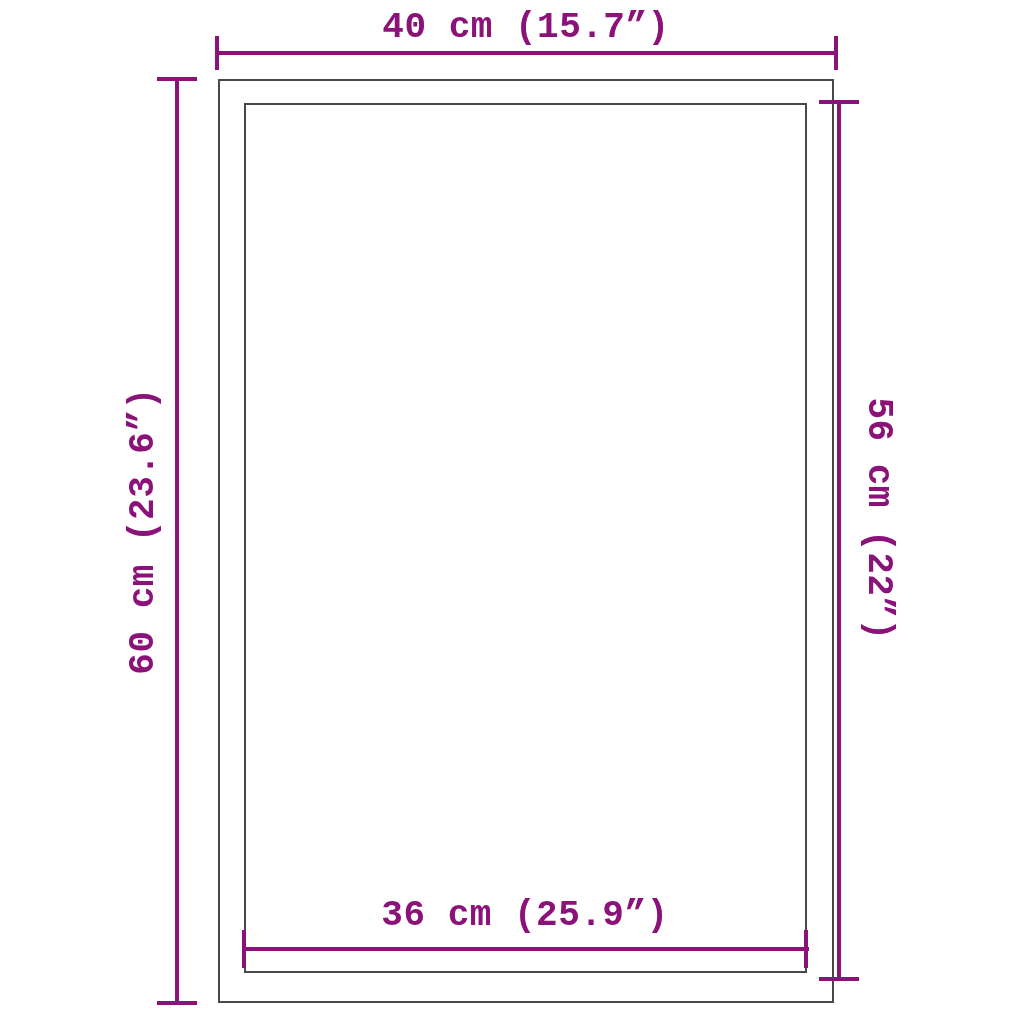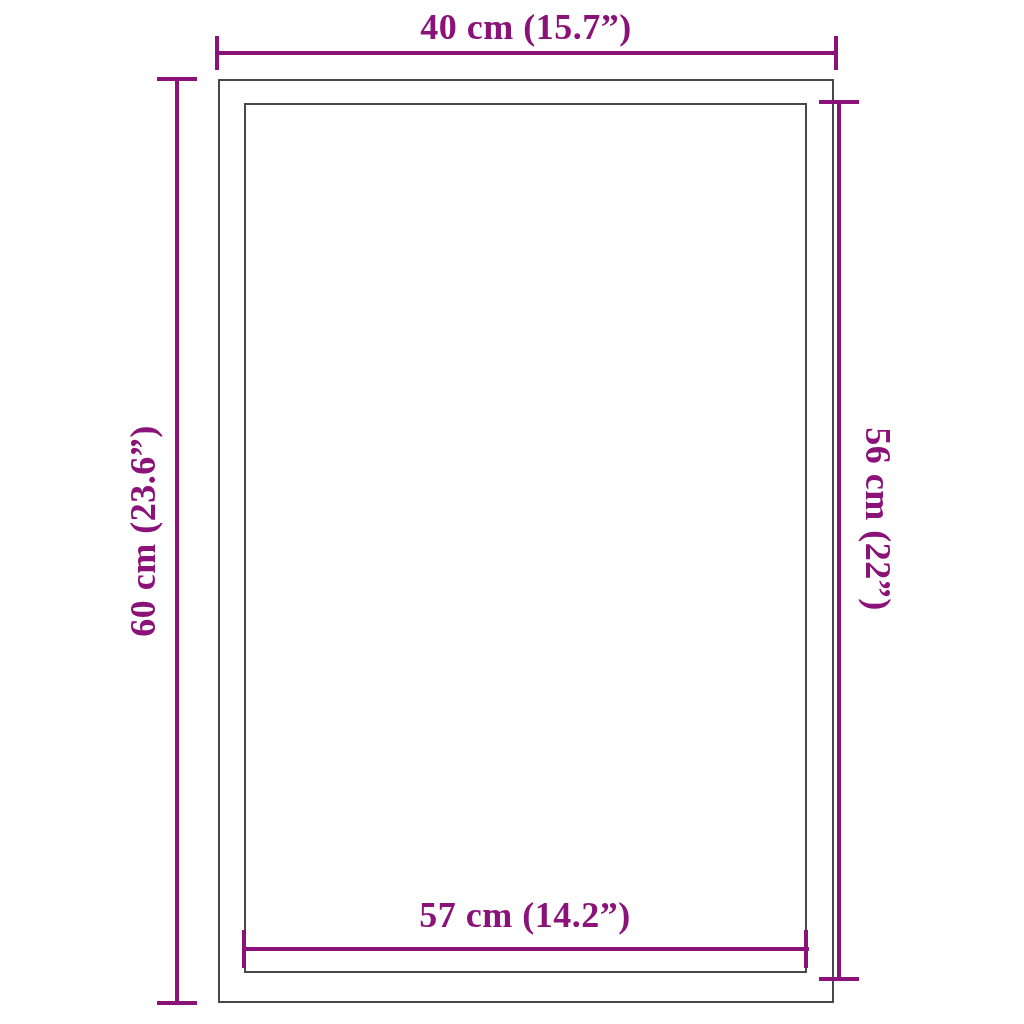--- a/index.html
+++ b/index.html
@@ -8,21 +8,21 @@
     --bg-color: #ffffff;
   }
   * { margin: 0; padding: 0; box-sizing: border-box; }
   html, body { background: var(--bg-color); }
   .canvas {
     position: relative;
     width: 1024px;
     height: 1024px;
     background: var(--bg-color);
     overflow: hidden;
-    font-family: Liberation Serif, serif;
+    font-family: Liberation Mono, monospace;
   }
   .rect {
     position: absolute;
     border: 2px solid var(--outline-color);
     background: transparent;
   }
   .outer-rect { left: 218px; top: 79px;  width: 616px; height: 924px; }
   .inner-rect { left: 244px; top: 103px; width: 563px; height: 870px; }
 
   .dim { position: absolute; background: var(--dim-color); }
@@ -80,15 +80,15 @@
   <div class="dim-label label-left">60 cm (23.6”)</div>
 
   <div class="dim dim-right-line"></div>
   <div class="dim dim-right-tick-top"></div>
   <div class="dim dim-right-tick-bottom"></div>
   <div class="dim-label label-right">56 cm (22”)</div>
 
   <div class="dim dim-bottom-line"></div>
   <div class="dim dim-bottom-tick-left"></div>
   <div class="dim dim-bottom-tick-right"></div>
-  <div class="dim-label label-bottom">57 cm (14.2”)</div>
+  <div class="dim-label label-bottom">36 cm (25.9”)</div>
 
 </div>
 
 </body></html>

